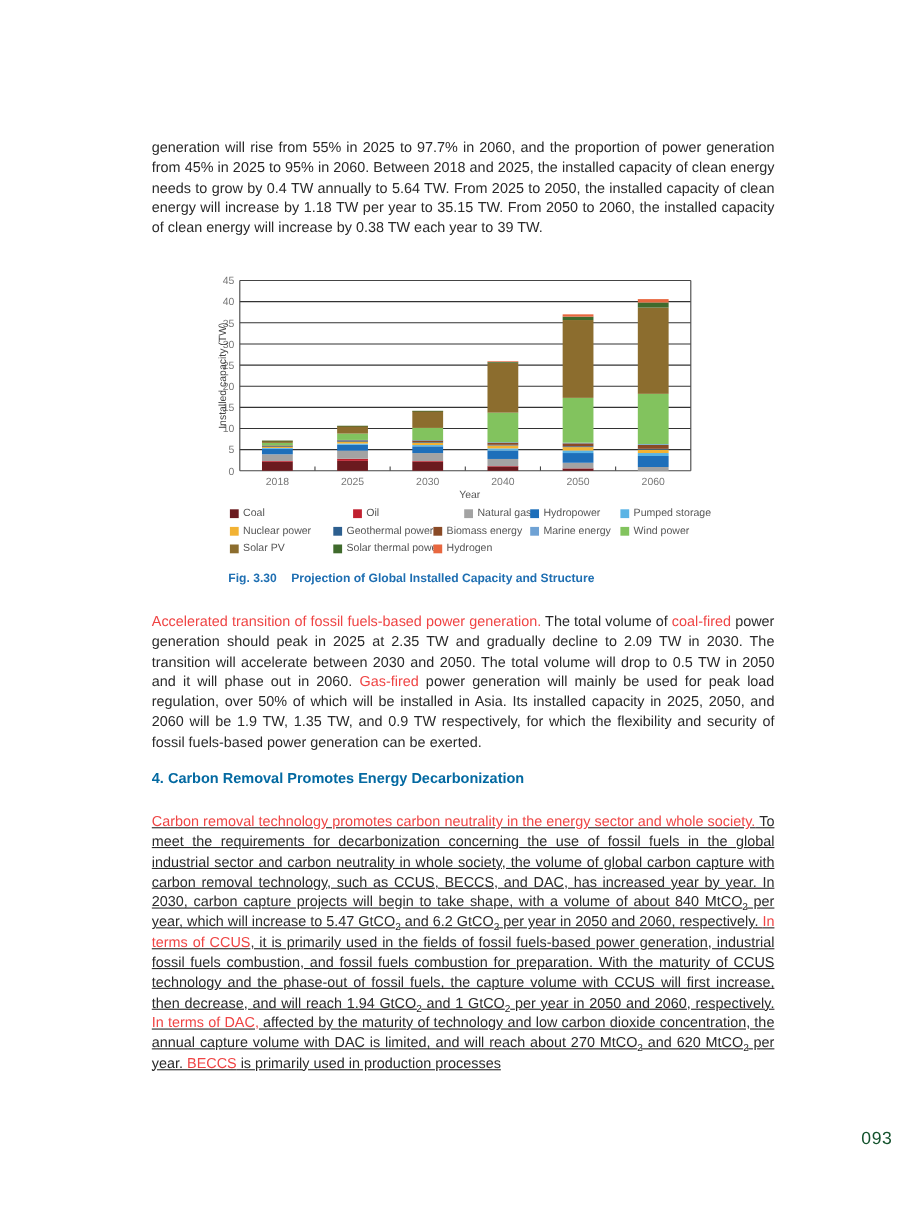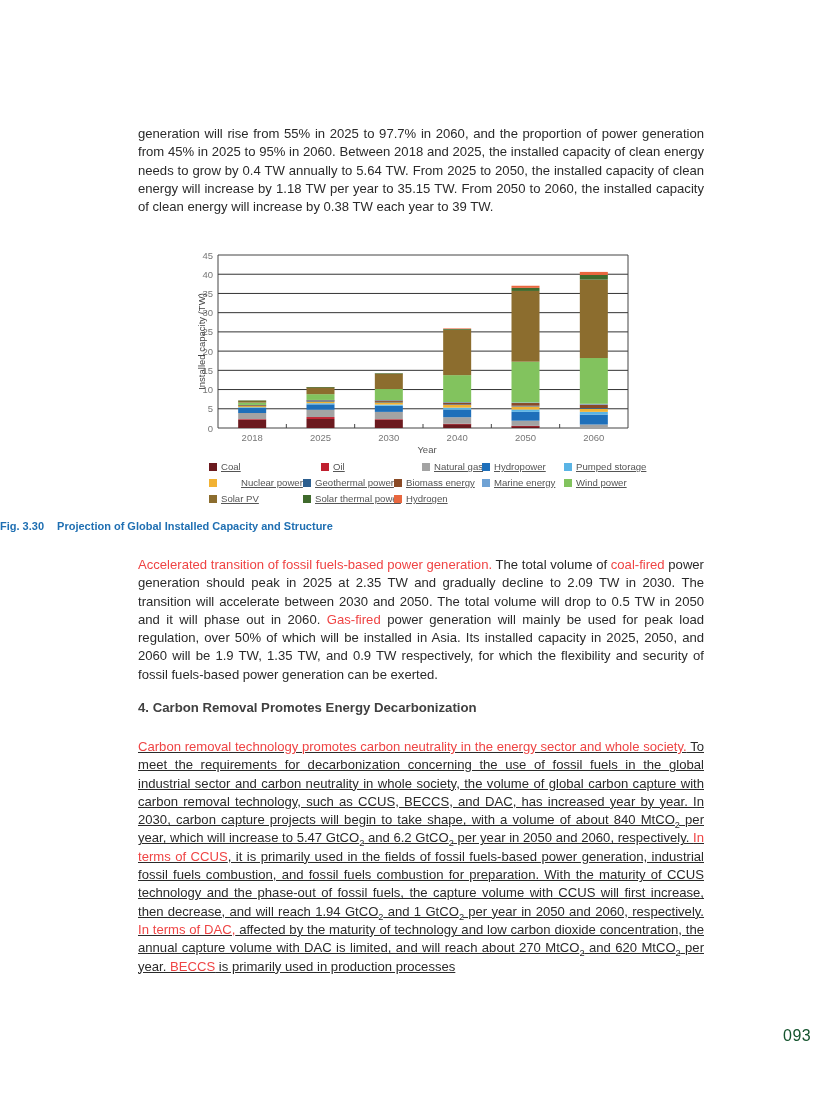--- a/index.html
+++ b/index.html
@@ -1,27 +1,27 @@
 <!DOCTYPE html>
 <html><head>
 <meta charset="utf-8">
 <style>
   html, body { margin:0; padding:0; background:#ffffff; }
   body { width:816px; height:1100px; position:relative; font-family:"Liberation Sans", sans-serif; color:#222; }
   .para { position:absolute; left:138px; width:566px; font-size:13.1px; line-height:18.3px; text-align:justify; color:#2a2a2a; }
   .para b { font-weight:normal; color:#ef4444; }
   .p1 { top:125px; }
   .p2 { top:556px; }
-  .heading { position:absolute; left:138px; top:700px; font-size:13.2px; font-weight:bold; color:#404040; }
+  .heading { position:absolute; left:138px; top:700px; font-size:13.2px; font-weight:bold; color:#0369a1; }
   .p3 { top:738px;text-decoration:underline; }
   .chart-wrap { position:absolute; left:190px; top:240px; width:470px; height:280px; }
   .legend { position:absolute; left:209px; top:461px; width:460px; font-size:9.6px; color:#555; }
-  .legend-item { position:absolute; display:flex; align-items:center; white-space:nowrap;text-decoration:underline; }
+  .legend-item { position:absolute; display:flex; align-items:center; white-space:nowrap; }
   .legend-swatch { width:8px; height:8px; margin-right:4px; display:inline-block; }
-  .caption { position:absolute; left:0; width:748px; top:520px; font-size:11px; font-weight:bold; color:#1f6fb2; }
+  .caption { position:absolute; left:0; width:748px; top:520px; text-align:center; font-size:11px; font-weight:bold; color:#1f6fb2; }
   .caption .num { margin-right:10px; }
   .page-number { position:absolute; left:783px; top:1027px; font-size:16px; color:#14532d; letter-spacing:0.5px; }
   sub { font-size:70%; line-height:0; }
 </style>
 </head>
 <body>
 
 <div class="para p1">generation will rise from 55% in 2025 to 97.7% in 2060, and the proportion of power generation from 45% in 2025 to 95% in 2060. Between 2018 and 2025, the installed capacity of clean energy needs to grow by 0.4 TW annually to 5.64 TW. From 2025 to 2050, the installed capacity of clean energy will increase by 1.18 TW per year to 35.15 TW. From 2050 to 2060, the installed capacity of clean energy will increase by 0.38 TW each year to 39 TW.</div>
 
 <div class="chart-wrap">
@@ -150,21 +150,21 @@
       <span>Natural gas</span>
     </div>
     <div class="legend-item" style="left: 273px; top: 0px; align-items: center;">
       <span class="legend-swatch" style="background: rgb(30, 111, 186);"></span>
       <span>Hydropower</span>
     </div>
     <div class="legend-item" style="left: 355px; top: 0px;">
       <span class="legend-swatch" style="background: rgb(90, 180, 229);"></span>
       <span>Pumped storage</span>
     </div>
-    <div class="legend-item" style="left: 0px; top: 16px; gap: 20px;">
+    <div class="legend-item" style="left: 0px; top: 16px;">
       <span class="legend-swatch" style="background: rgb(242, 178, 51);"></span>
       <span>Nuclear power</span>
     </div>
     <div class="legend-item" style="left: 94px; top: 16px;">
       <span class="legend-swatch" style="background: rgb(45, 95, 143);"></span>
       <span>Geothermal power</span>
     </div>
     <div class="legend-item" style="left: 185px; top: 16px;">
       <span class="legend-swatch" style="background: rgb(138, 74, 38);"></span>
       <span>Biomass energy</span>

